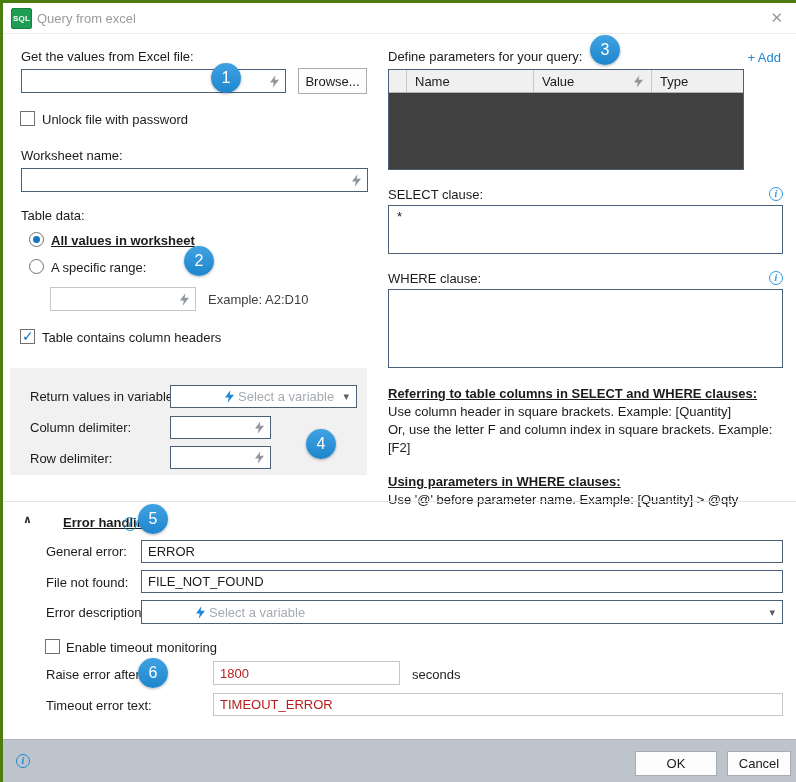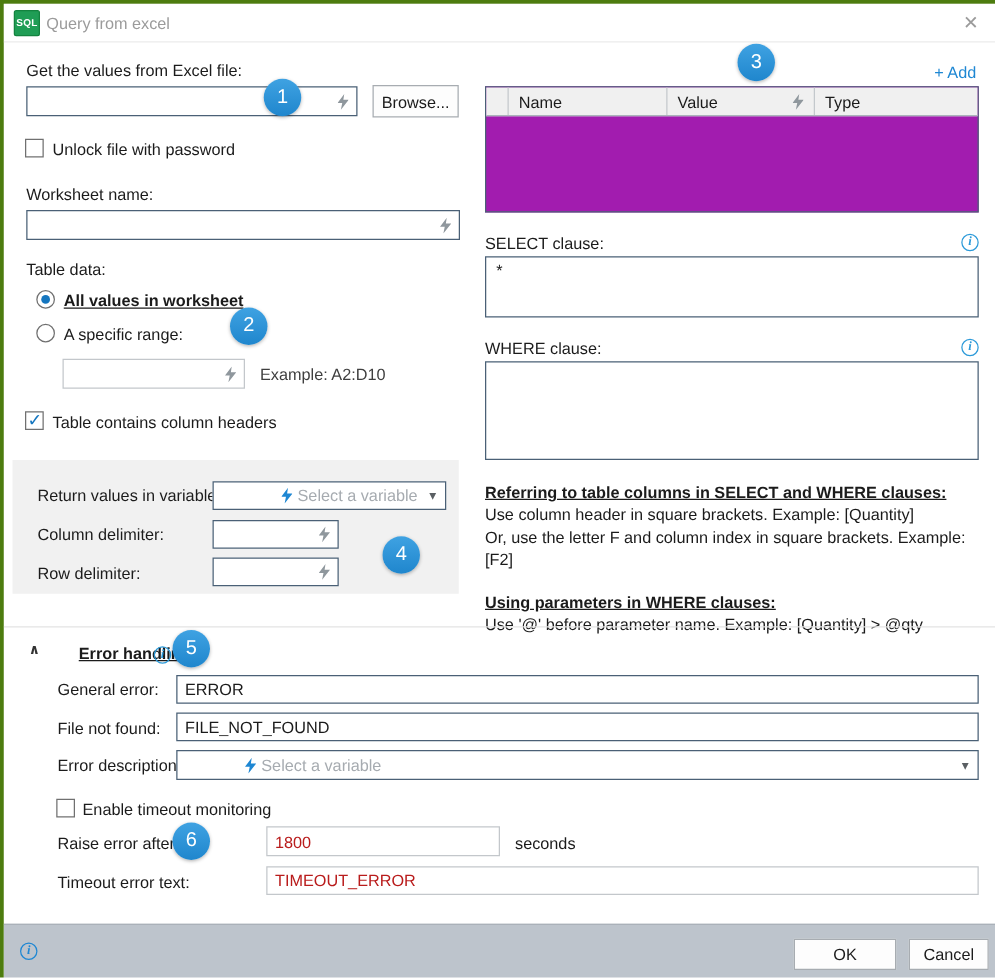--- a/index.html
+++ b/index.html
@@ -41,21 +41,21 @@
   
   .badge{position:absolute;width:30px;height:30px;border-radius:50%;background:linear-gradient(#3fa2e2,#1f86cd);color:#fff;font-size:16px;display:flex;align-items:center;justify-content:center;box-shadow:0 1px 3px rgba(0,0,0,.3);z-index:6;}
 
   
   .info{position:absolute;width:14px;height:14px;box-sizing:border-box;border:1px solid #2c9ad9;border-radius:50%;color:#2c9ad9;}
   .info::after{content:"i";position:absolute;left:0;right:0;top:0;text-align:center;font-size:10px;line-height:12px;font-family:"Liberation Serif","DejaVu Serif",serif;font-style:italic;font-weight:bold;}
 
   .link{position:absolute;color:#1e87d3;font-size:13px;}
 
   
-  .ptable{position:absolute;left:385px;top:66px;width:395px;height:101px;box-sizing:border-box;border:1px solid #4a6076;background:#a21caf;}
+  .ptable{position:absolute;left:385px;top:66px;width:356px;height:101px;box-sizing:border-box;border:1px solid #4a6076;background:#404040;}
   .phead{display:flex;height:22px;background:#f0f0f0;border-bottom:1px solid #aab3ba;}
   .pc{box-sizing:border-box;border-right:1px solid #c3c8cc;display:flex;align-items:center;padding:0 8px;font-size:13px;color:#1b1b1b;}
   .pc.c0{width:18px;padding:0;}
   .pc.c1{width:127px;}
   .pc.c2{width:118px;justify-content:space-between;}
   .pc.c3{flex:1;border-right:none;}
 
   
   .panel{position:absolute;left:7px;top:365px;width:357px;height:107px;background:#f1f1f1;}
 
@@ -149,20 +149,21 @@
   </div>
   <div class="lbl" style="left:27px;top:448px;">Row delimiter:</div>
   <div class="inp" style="left:167px;top:443px;width:101px;height:23px;">
     <input style="">
     <svg class="boltsvg bolt-gray">
         <use href="#bolt"></use>
       </svg>
   </div>
   <div class="badge" style="left:303px;top:426px;">4</div>
 
+  <div class="lbl" style="left:385px;top:46px;">Define parameters for your query:</div>
   <div class="badge" style="left:587px;top:32px;">3</div>
   <div class="link" style="right:16px;top:47px;">+ Add</div>
 
   <div class="ptable">
     <div class="phead">
       <div class="pc c0"></div>
       <div class="pc c1">Name</div>
       <div class="pc c2">
         <span>Value</span>
         <svg class="boltsvg bolt-gray" style="margin:0;">

